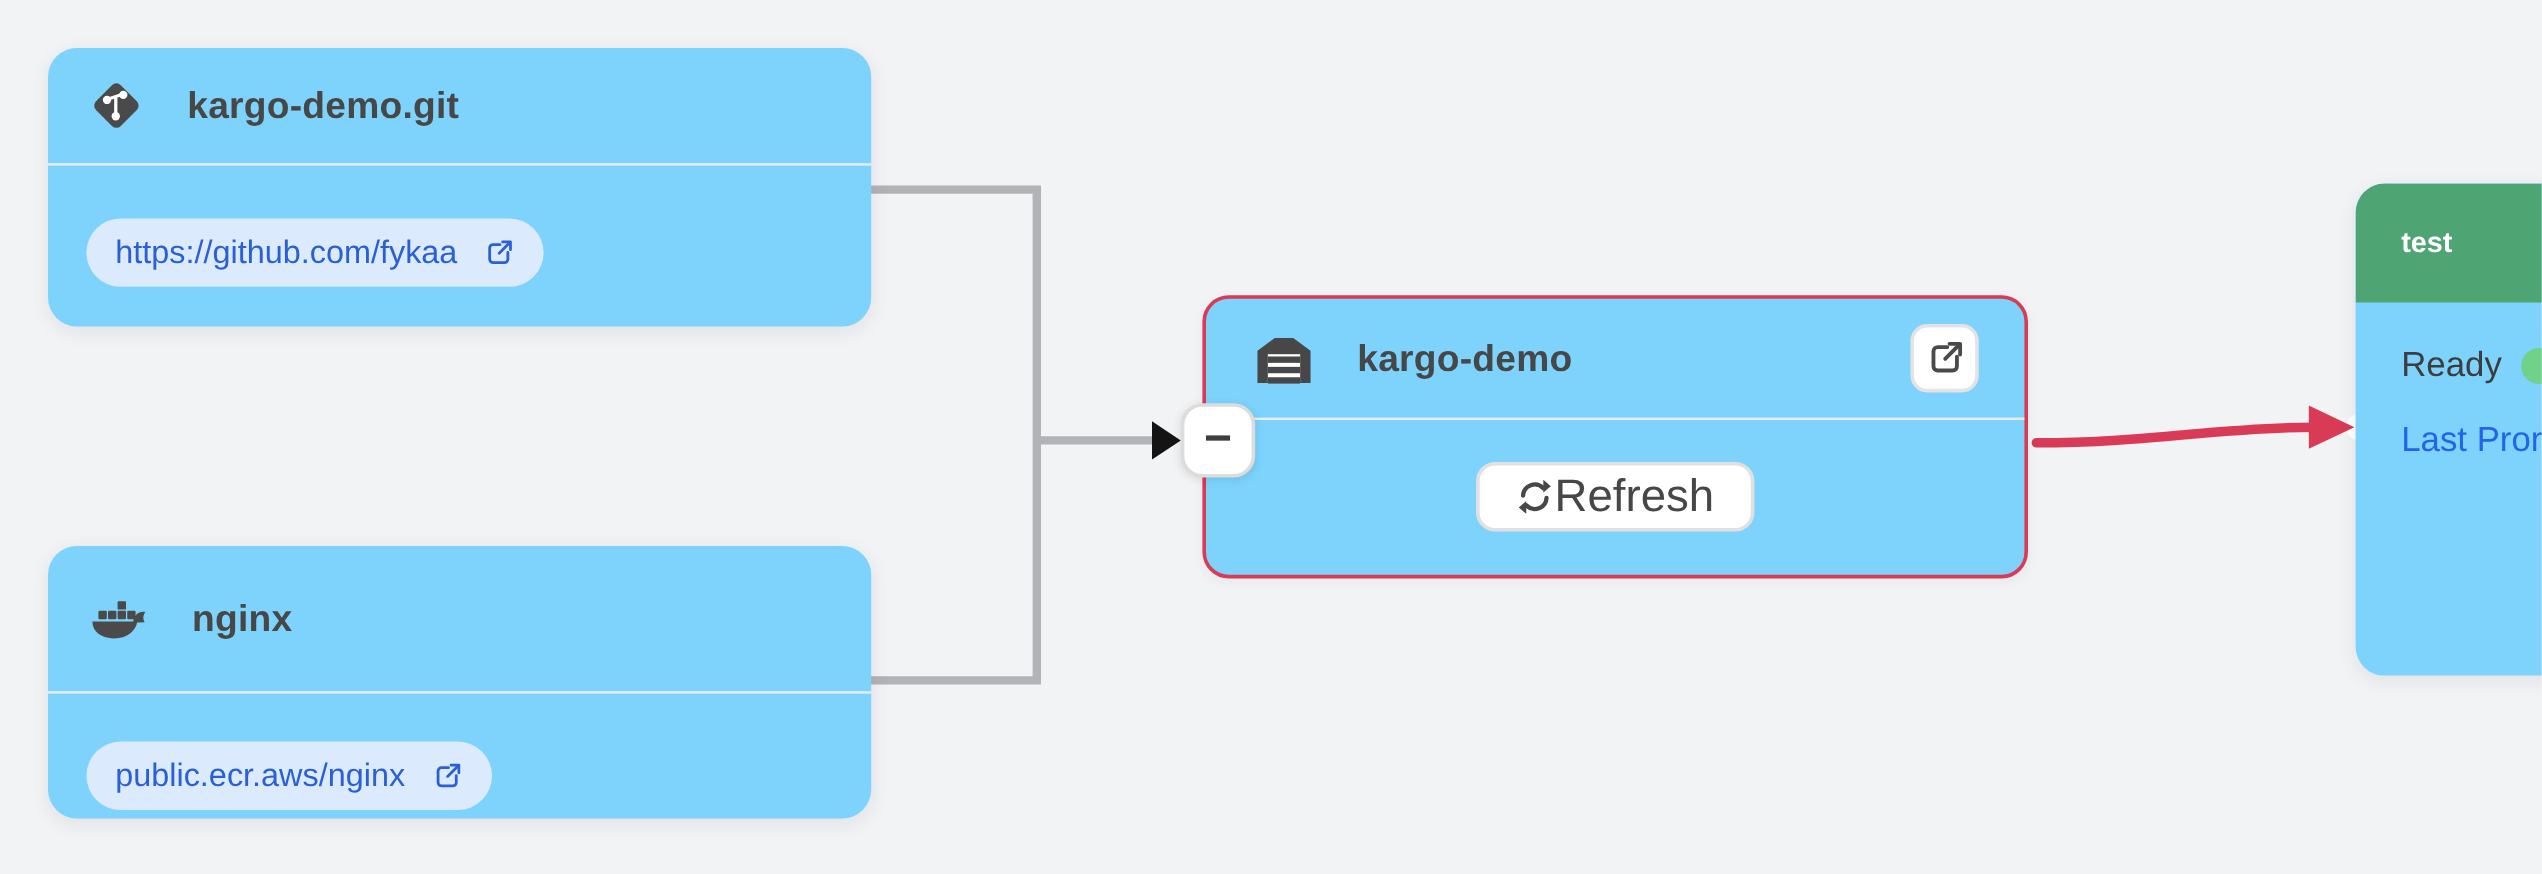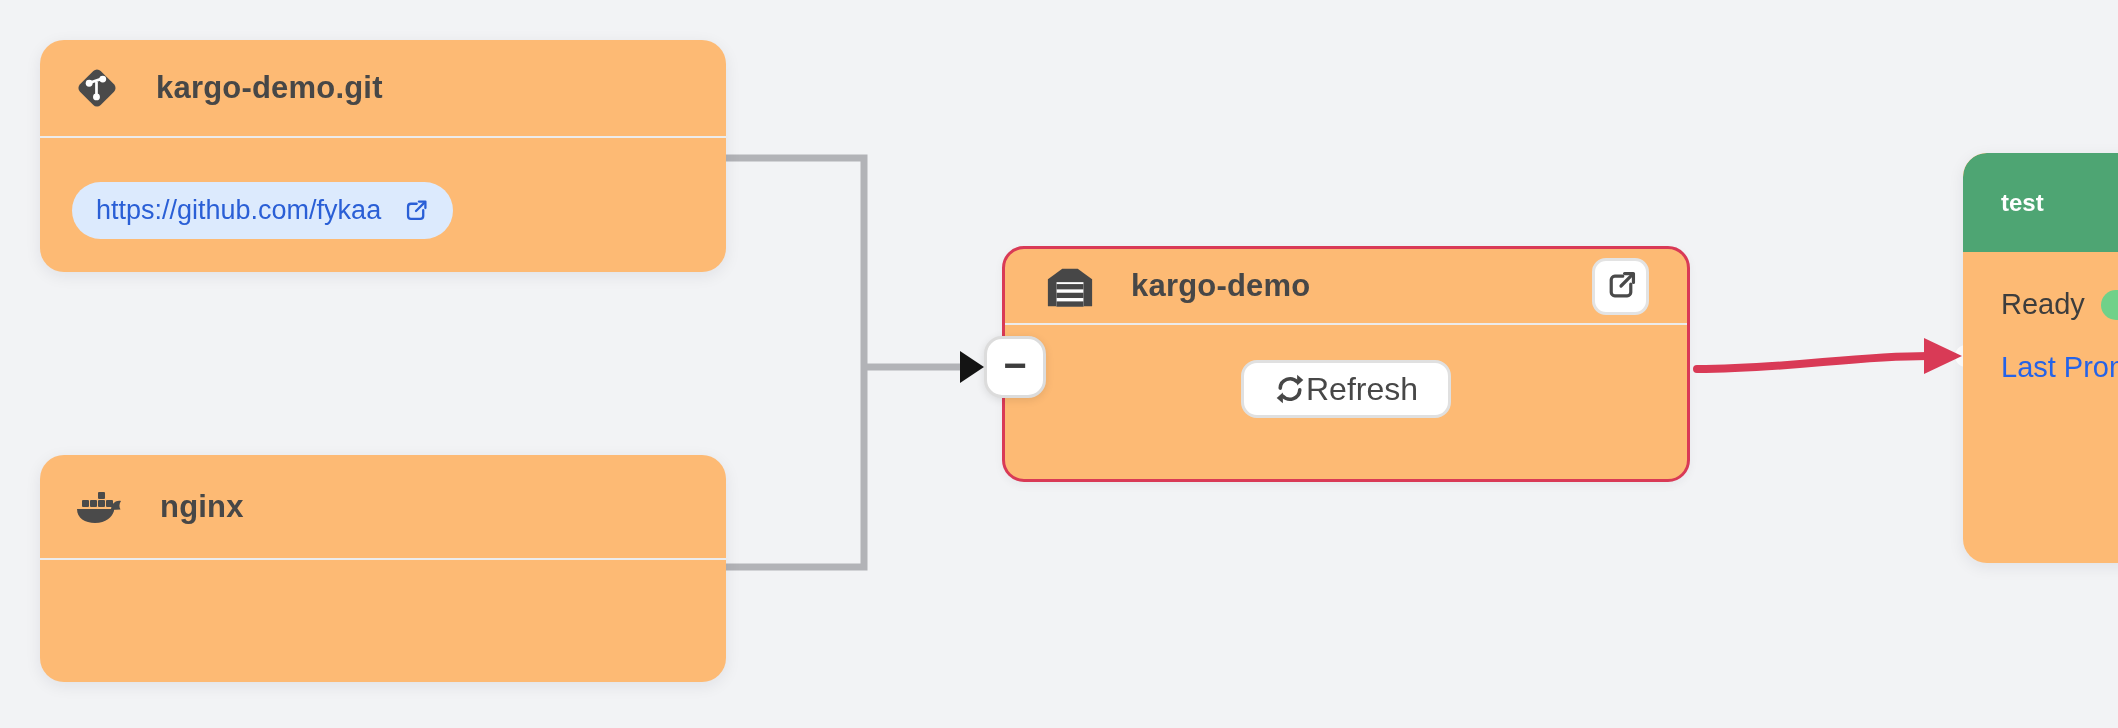--- a/index.html
+++ b/index.html
@@ -8,21 +8,21 @@
     width: 2118px; height: 728px;
     background: #f2f3f5;
     overflow: hidden;
     position: relative;
     font-family: "Liberation Sans", sans-serif;
   }
   #edges-layer { position: absolute; left: 0; top: 0; z-index: 0; }
 
   .card {
     position: absolute;
-    background: #fdba74;
+    background: #7dd3fc;
     border-radius: 24px;
     box-shadow: 0 4px 16px rgba(20, 30, 50, 0.08);
     z-index: 1;
   }
   .card-header {
     display: flex; align-items: center;
     padding: 0 34px;
   }
   .card-title {
     font-size: 31px; font-weight: 700; color: #474747;
@@ -42,40 +42,40 @@
     font-size: 27px; color: #2a5fd6; text-decoration: none;
     cursor: pointer;
   }
 
   
   .warehouse-card {
     left: 1002px; top: 246px; width: 688px; height: 236px;
     border: 3px solid #d93a56; border-radius: 22px;
     box-shadow: 0 3px 10px rgba(20,30,50,0.05);
   }
-  .warehouse-card .card-header { height: 74px; padding: 0 38px; }
+  .warehouse-card .card-header { height: 99px; padding: 0 38px; }
   .warehouse-card .card-title { margin-left: 34px; }
   .icon-btn {
     margin-left: auto;
     width: 57px; height: 57px;
     border: 3px solid #e3e3e3; border-radius: 14px;
     background: #fff;
     display: flex; align-items: center; justify-content: center;
     cursor: pointer; padding: 0;
   }
   .warehouse-body {
     height: 128px;
     display: flex; align-items: center; justify-content: center;
   }
   .refresh-btn {
     display: inline-flex; align-items: center; 
     height: 58px; padding: 0 30px;
     background: #fff; border: 3px solid #e0e0e0; border-radius: 16px;
     font-family: "Liberation Sans", sans-serif;
-    font-size: 32px; color: #474747; cursor: pointer;
+    font-size: 38px; color: #474747; cursor: pointer;
   }
 
   
   .collapse-node {
     position: absolute; left: 984px; top: 336px;
     width: 62px; height: 62px;
     background: #fff; border: 3px solid #dcdcdc; border-radius: 18px;
     box-shadow: 0 2px 8px rgba(0,0,0,0.10);
     display: flex; align-items: center; justify-content: center;
     z-index: 5; cursor: pointer;
@@ -140,35 +140,45 @@
       <svg width="26" height="26" viewBox="0 0 36 36">
         <path d="M19,8 H11 a4,4 0 0 0 -4,4 v13 a4,4 0 0 0 4,4 h13 a4,4 0 0 0 4,-4 v-8" fill="none" stroke="#2a5fd6" stroke-width="3.2" stroke-linecap="round"></path>
         <path d="M22,5 h9 v9" fill="none" stroke="#2a5fd6" stroke-width="3.2" stroke-linecap="round" stroke-linejoin="round"></path>
         <line x1="30" y1="6" x2="18" y2="18" stroke="#2a5fd6" stroke-width="3.2" stroke-linecap="round"></line>
       </svg>
     </a>
   </div>
 </div>
 
 <div class="card repo-card" style="top:455px; height:227px;">
-  <div class="card-header" style="height:103px;">
+  <div class="card-header" style="height:121px;">
     <svg width="50" height="44" viewBox="0 0 50 44">
       <g fill="#4a4a4a">
         <rect x="8" y="15" width="7" height="7" rx="1"></rect>
         <rect x="16" y="15" width="7" height="7" rx="1"></rect>
         <rect x="24" y="15" width="7" height="7" rx="1"></rect>
         <rect x="32" y="15" width="7" height="7" rx="1"></rect>
         <rect x="24" y="7" width="7" height="7" rx="1"></rect>
         <path d="M3,24 C3,33 11,38 21,38 C32,38 38,32 40,26 L40,24 Z"></path>
         <path d="M37,24 C38,18 42,15 47,16 C45,19 45,22 46.5,24.5 L37,25 Z"></path>
       </g>
     </svg>
     <span class="card-title">nginx</span>
   </div>
   <div class="divider"></div>
+  <div class="repo-body" style="padding-top:40px;">
+    <a class="link-pill">
+      <span>public.ecr.aws/nginx</span>
+      <svg width="26" height="26" viewBox="0 0 36 36">
+        <path d="M19,8 H11 a4,4 0 0 0 -4,4 v13 a4,4 0 0 0 4,4 h13 a4,4 0 0 0 4,-4 v-8" fill="none" stroke="#2a5fd6" stroke-width="3.2" stroke-linecap="round"></path>
+        <path d="M22,5 h9 v9" fill="none" stroke="#2a5fd6" stroke-width="3.2" stroke-linecap="round" stroke-linejoin="round"></path>
+        <line x1="30" y1="6" x2="18" y2="18" stroke="#2a5fd6" stroke-width="3.2" stroke-linecap="round"></line>
+      </svg>
+    </a>
+  </div>
 </div>
 
 <div class="card warehouse-card">
   <div class="card-header">
     <svg width="54" height="50" viewBox="0 0 52 52">
       <path d="M3,47 V19 L18,8 H34 L49,19 V47 Z" fill="#474747"></path>
       <rect x="12" y="22" width="28" height="25" fill="#ffffff"></rect>
       <rect x="12" y="24" width="28" height="5.5" fill="#474747"></rect>
       <rect x="12" y="33" width="28" height="5.5" fill="#474747"></rect>
       <rect x="12" y="42" width="28" height="5.5" fill="#474747"></rect>

